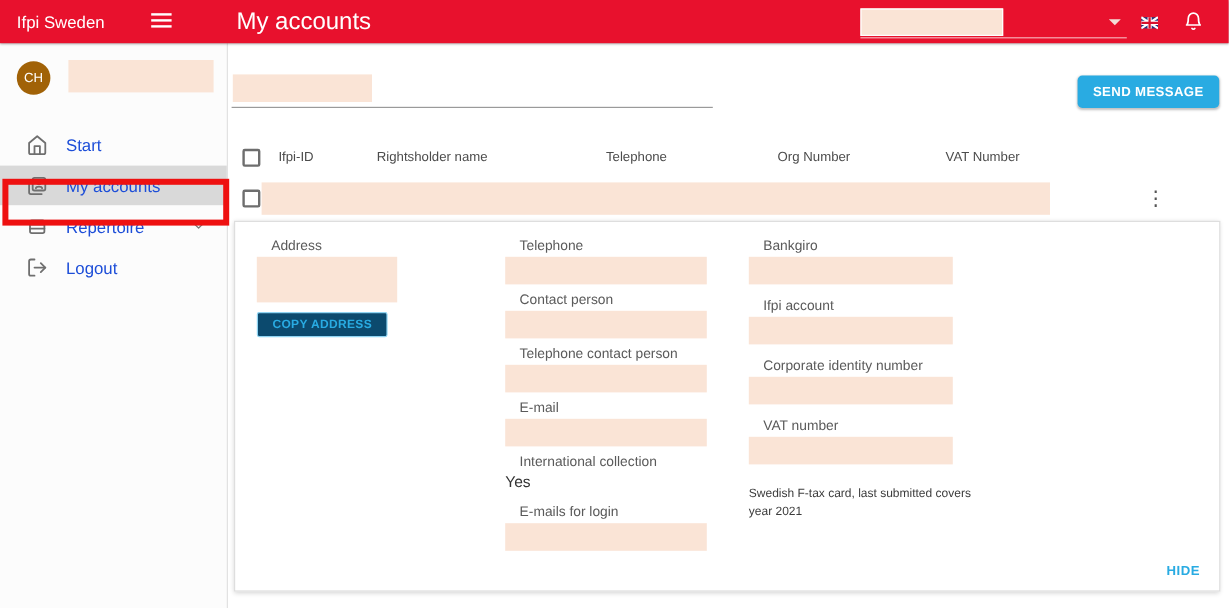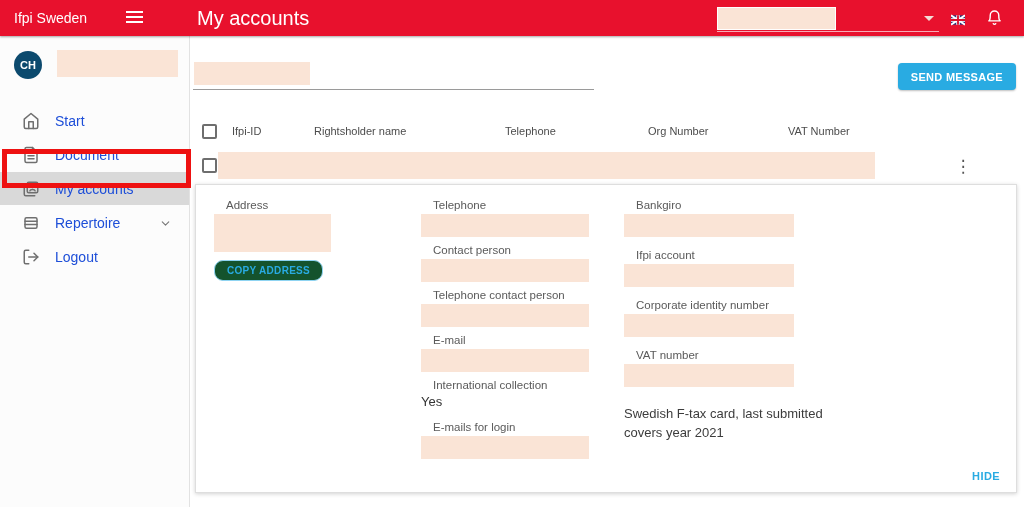--- a/index.html
+++ b/index.html
@@ -20,21 +20,21 @@
   .acct-caret { position:absolute; left:207px; top:9px; width:0; height:0;
                 border-left:5px solid transparent; border-right:5px solid transparent; border-top:5px solid #f3dcd6; }
   .flag-btn { position:absolute; left:951px; top:12px; width:14px; height:12px; cursor:pointer; }
   .bell-btn { position:absolute; left:986px; top:9px; width:17px; height:18px; cursor:pointer; }
 
   
   .sidebar { position:absolute; left:0; top:36px; width:190px; height:471px; background:#fcfcfc;
              border-right:1px solid #e2e2e2; z-index:10; }
   .user-row { position:relative; height:52px; }
   .avatar { position:absolute; left:14px; top:15px; width:28px; height:28px; border-radius:50%;
-            background:#0c4a6e; color:#fff; font-size:11px; font-weight:700;
+            background:#a16207; color:#fff; font-size:11px; font-weight:400;
             display:flex; align-items:center; justify-content:center; cursor:pointer; }
   .user-redact { position:absolute; left:57px; top:14px; width:121px; height:27px; }
   .nav-item { position:relative; height:33px; margin-top:1px; display:flex; align-items:center; cursor:pointer; }
   .nav-item.first { margin-top:16px; }
   .nav-item.selected { background:#d9d9d9; }
   .nav-icon { width:18px; height:18px; margin-left:22px; flex:0 0 18px; display:flex; align-items:center; justify-content:center; }
   .nav-icon svg { width:18px; height:18px; stroke:#6f6f6f; fill:none; stroke-width:2; stroke-linecap:round; stroke-linejoin:round; }
   .nav-label { margin-left:15px; font-size:14px; color:#1d4ed8; }
   .nav-chevron { position:absolute; right:17px; top:10px; width:13px; height:13px; }
   .nav-chevron svg { width:13px; height:13px; stroke:#777; fill:none; stroke-width:2; stroke-linecap:round; stroke-linejoin:round; }
@@ -60,28 +60,28 @@
            color:#555; font-size:17px; line-height:26px; cursor:pointer; font-family:"DejaVu Sans", sans-serif; }
 
   
   .panel { position:absolute; left:5px; top:148px; width:822px; height:309px; background:#fff;
            border:1px solid #dedede; box-shadow:0 1px 4px rgba(0,0,0,0.18); }
   .flabel { font-size:11.5px; color:#5a5a5a; margin-bottom:3px;margin-left:12px; }
   .fblock { height:23px; margin-bottom:7px; }
   .fvalue { font-size:13px; color:#333; margin:2px 0 12px 0; }
   .col1 { position:absolute; left:18px; top:14px; width:150px; }
   .addr-redact { width:117px; height:38px; margin-bottom:8px; }
-  .copy-btn { background:#14532d; border:1px solid #8fd4f2; border-radius:9px; color:#29abe2; font-size:10px;
+  .copy-btn { background:#0c4a6e; border:1px solid #8fd4f2; border-radius:2px; color:#29abe2; font-size:10px;
               font-weight:700; letter-spacing:0.3px; padding:4px 12px; cursor:pointer;
               font-family:"Liberation Sans", sans-serif; }
   .col2 { position:absolute; left:225px; top:14px; width:168px; }
   .col2 .fblock { width:168px; }
   .col3 { position:absolute; left:428px; top:14px; width:210px; }
   .col3 .fblock { width:170px; margin-bottom:12px; }
-  .ftax-note { font-size:13px; color:#3c3c3c; line-height:1.45; margin-top:18px; width:205px; }
+  .ftax-note { font-size:10px; color:#3c3c3c; line-height:1.45; margin-top:18px; width:205px; }
   .hide-link { position:absolute; right:16px; bottom:10px; color:#29abe2; font-size:11px; font-weight:700;
                letter-spacing:0.4px; cursor:pointer; text-decoration:none; }
 </style>
 </head>
 <body>
 
 <div class="app">
 
   <header class="appbar">
     <span class="brand">Ifpi Sweden</span>
@@ -120,31 +120,20 @@
     <nav>
       <div class="nav-item first">
         <span class="nav-icon">
           <svg viewBox="0 0 24 24">
               <path d="M3 9.5 12 2l9 7.5V20a2 2 0 0 1-2 2H5a2 2 0 0 1-2-2z"></path>
               <polyline points="9 22 9 13 15 13 15 22"></polyline>
             </svg>
         </span>
         <span class="nav-label">Start</span>
       </div>
-      <div class="nav-item">
-        <span class="nav-icon">
-          <svg viewBox="0 0 24 24">
-              <path d="M14 2H6a2 2 0 0 0-2 2v16a2 2 0 0 0 2 2h12a2 2 0 0 0 2-2V8z"></path>
-              <polyline points="14 2 14 8 20 8"></polyline>
-              <line x1="16" y1="13" x2="8" y2="13"></line>
-              <line x1="16" y1="17" x2="8" y2="17"></line>
-            </svg>
-        </span>
-        <span class="nav-label">Document</span>
-      </div>
       <div class="nav-item selected">
         <span class="nav-icon">
           <svg viewBox="0 0 24 24">
               <rect x="7" y="3" width="14" height="14" rx="2"></rect>
               <circle cx="14" cy="8" r="2"></circle>
               <path d="M10.5 14.5c.6-2.4 6.4-2.4 7 0"></path>
               <path d="M3 7v12a2 2 0 0 0 2 2h12"></path>
             </svg>
         </span>
         <span class="nav-label">My accounts</span>

